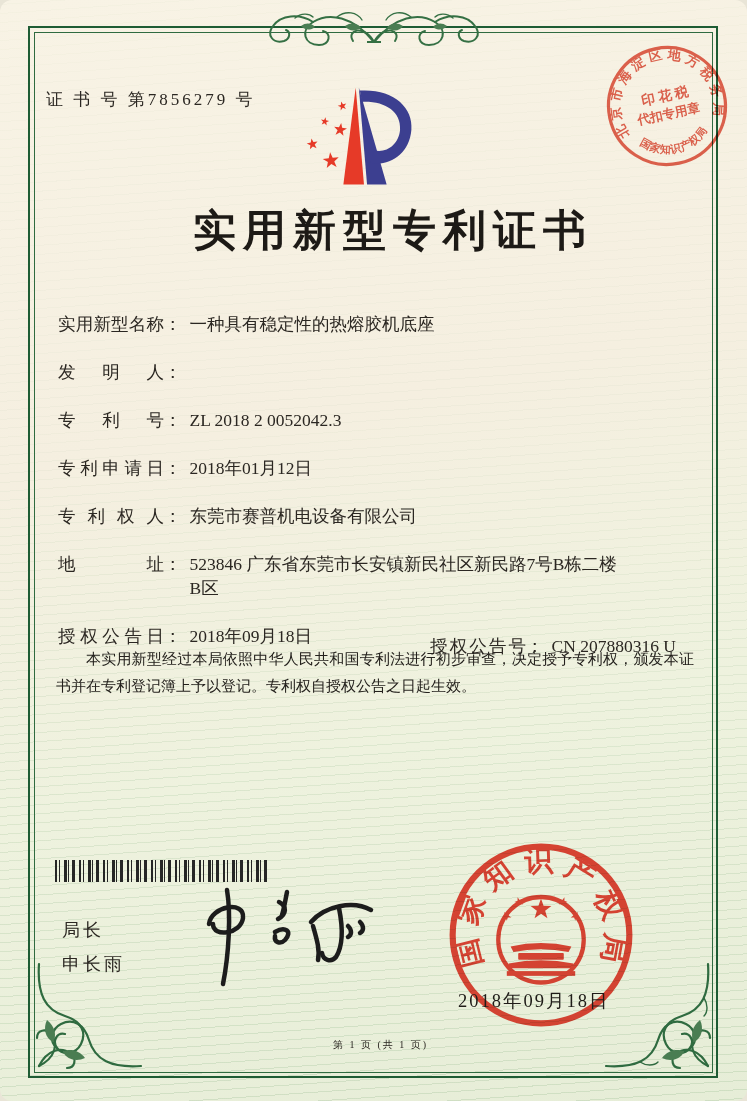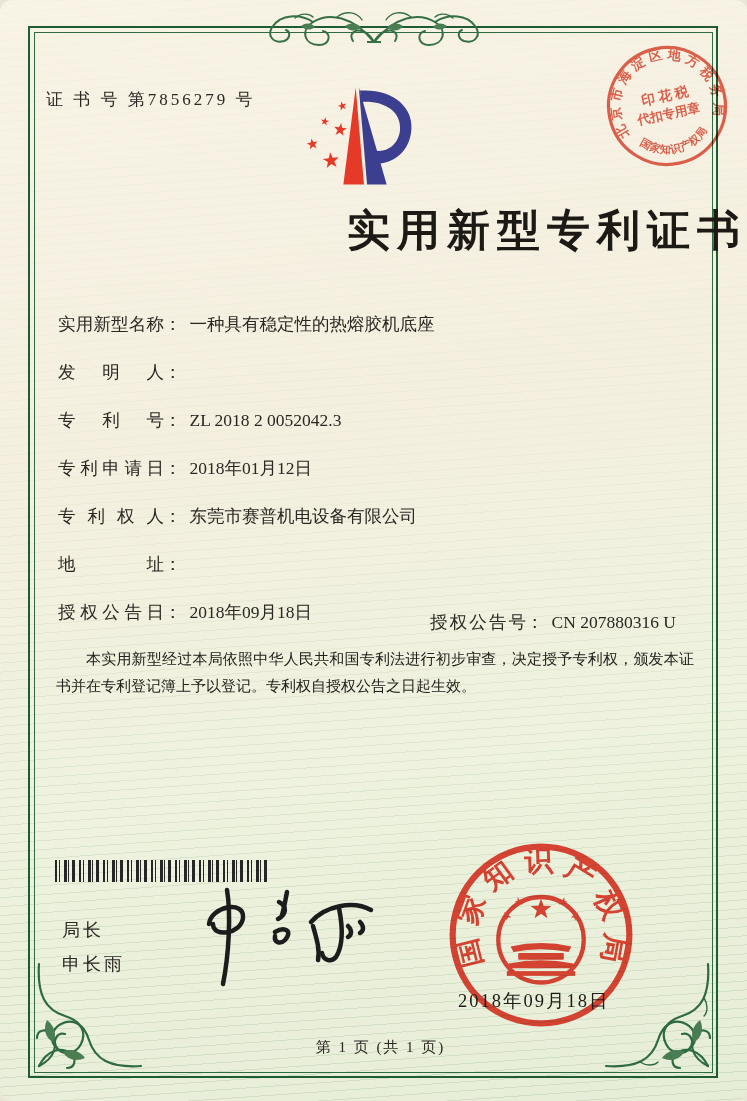--- a/index.html
+++ b/index.html
@@ -10,38 +10,38 @@
   .page::before{content:"";position:absolute;inset:0;
         background:repeating-linear-gradient(176deg,rgba(126,172,122,0) 0 4px,rgba(126,172,122,.22) 4px 5px,rgba(126,172,122,0) 5px 9px);
         -webkit-mask-image:linear-gradient(to bottom,rgba(0,0,0,.12) 0%,rgba(0,0,0,.2) 40%,rgba(0,0,0,.75) 72%,#000 100%);
         mask-image:linear-gradient(to bottom,rgba(0,0,0,.12) 0%,rgba(0,0,0,.2) 40%,rgba(0,0,0,.75) 72%,#000 100%);
         pointer-events:none;}
   .frame{position:absolute;left:28px;top:26px;width:686px;height:1048px;border:2.5px solid #1e5c34;}
   .frame-inner{position:absolute;inset:3.5px;border:1.3px solid #2f6b40;}
   .abs{position:absolute;}
   .cert-no{left:46px;top:88px;font-size:17px;letter-spacing:3px;}
   .logo{left:298px;top:84px;width:134px;height:108px;}
-  .title{left:0;right:0;top:202px;text-align:right;font-size:43px;font-weight:700;letter-spacing:7px;color:#1d1a16;padding-left:39px;}
+  .title{left:0;right:0;top:202px;text-align:center;font-size:43px;font-weight:700;letter-spacing:7px;color:#1d1a16;padding-left:39px;}
   .fields{left:58px;top:312px;width:632px;font-size:17.5px;}
   .field-row{display:flex;align-items:flex-start;margin-bottom:24px;line-height:24px;position:relative;}
   .f-label{display:inline-block;width:106px;text-align:justify;text-align-last:justify;flex:none;}
   .f-colon{flex:none;margin-right:8px;}
   .f-value{flex:1;font-family:Liberation Serif, serif;}
   .grant-right{position:absolute;left:372px;top:10px;display:flex;}
   .grant-right .f-label{width:96px;margin-right:0;}
   .body-text{left:56px;top:646px;width:638px;}
   .body-text p{margin:0 0 1px 0;font-size:15px;line-height:27px;text-align:justify;text-indent:2em;color:#23201c;}
   .barcode{left:55px;top:860px;width:212px;height:22px;
         background:repeating-linear-gradient(90deg,#262626 0 2px,transparent 2px 4px,#262626 4px 5px,transparent 5px 9px,#262626 9px 12px,transparent 12px 13px,#262626 13px 14px,transparent 14px 17px,#262626 17px 20px,transparent 20px 24px);}
   .signoff-title{left:62px;top:918px;font-size:18px;letter-spacing:3px;font-family:"Liberation Sans","DejaVu Sans",sans-serif;}
   .signoff-name{left:62px;top:952px;font-size:18px;letter-spacing:3px;font-family:"Liberation Sans","DejaVu Sans",sans-serif;}
   .signature{left:183px;top:880px;width:205px;height:118px;}
   .seal{left:446px;top:840px;width:190px;height:190px;mix-blend-mode:multiply;opacity:.93;}
   .seal-date{left:458px;top:988px;font-size:18.5px;letter-spacing:2px;color:#1f1c18;}
-  .footer{left:14px;right:0;top:1038px;text-align:center;font-size:15px;letter-spacing:2px;}
+  .footer{left:14px;right:0;top:1038px;text-align:center;font-size:10px;letter-spacing:2px;}
   .tax-stamp{left:601px;top:40px;width:132px;height:132px;transform:rotate(-12deg);mix-blend-mode:multiply;opacity:.85;}
   .orn-top{left:50%;top:4px;transform:translateX(-50%);width:250px;height:48px;}
   .orn-bl{left:31px;bottom:27px;width:112px;height:112px;transform:scaleX(-1);}
   .orn-br{right:31px;bottom:27px;width:112px;height:112px;}
 </style>
 </head>
 <body>
 
 <div class="page">
 
@@ -141,20 +141,21 @@
       <span class="f-value">2018年01月12日</span>
     </div>
     <div class="field-row">
       <span class="f-label">专利权人</span>
         <span class="f-colon">：</span>
       <span class="f-value">东莞市赛普机电设备有限公司</span>
     </div>
     <div class="field-row" style="width:560px">
       <span class="f-label">地址</span>
         <span class="f-colon">：</span>
+      <span class="f-value">523846 广东省东莞市长安镇新民社区新民路7号B栋二楼B区</span>
     </div>
     <div class="field-row">
       <span class="f-label">授权公告日</span>
         <span class="f-colon">：</span>
       <span class="f-value">2018年09月18日</span>
       <span class="grant-right">
         <span class="f-label">授权公告号</span>
           <span class="f-colon">：</span>
         <span>CN 207880316 U</span>
       </span>

